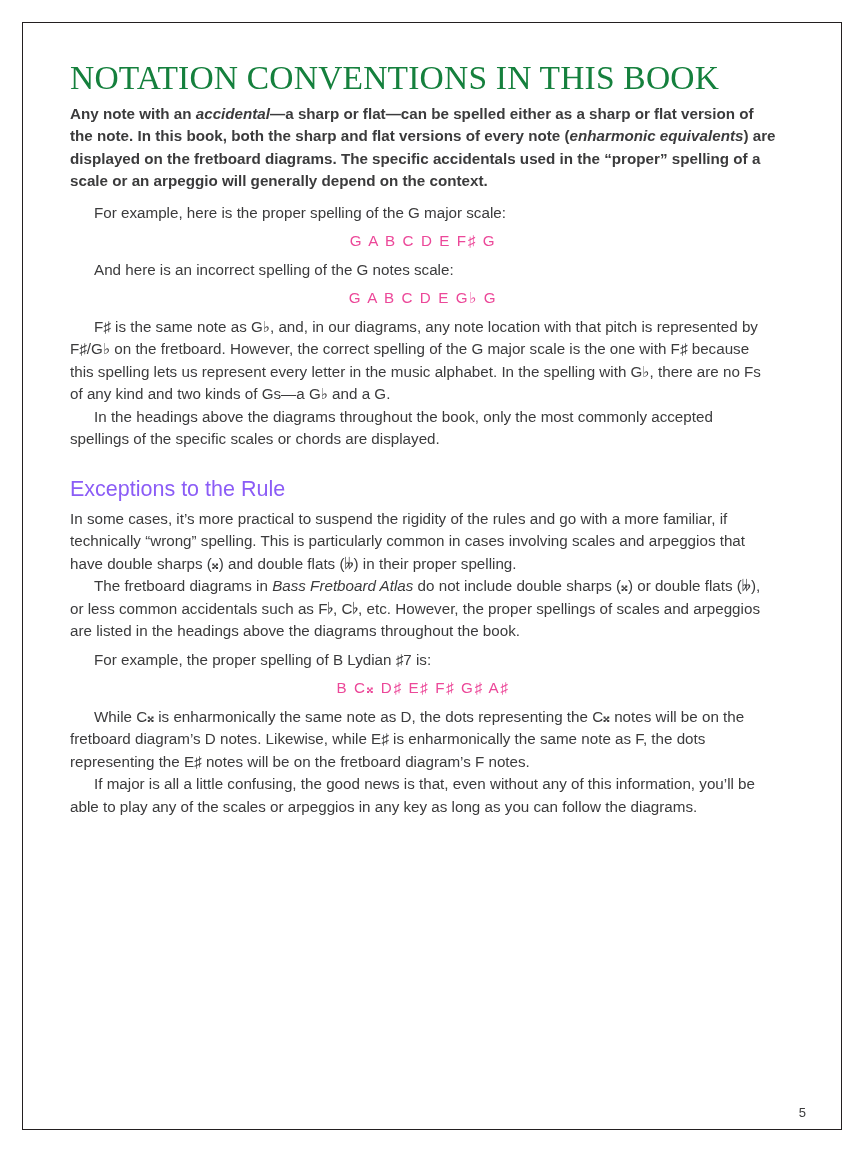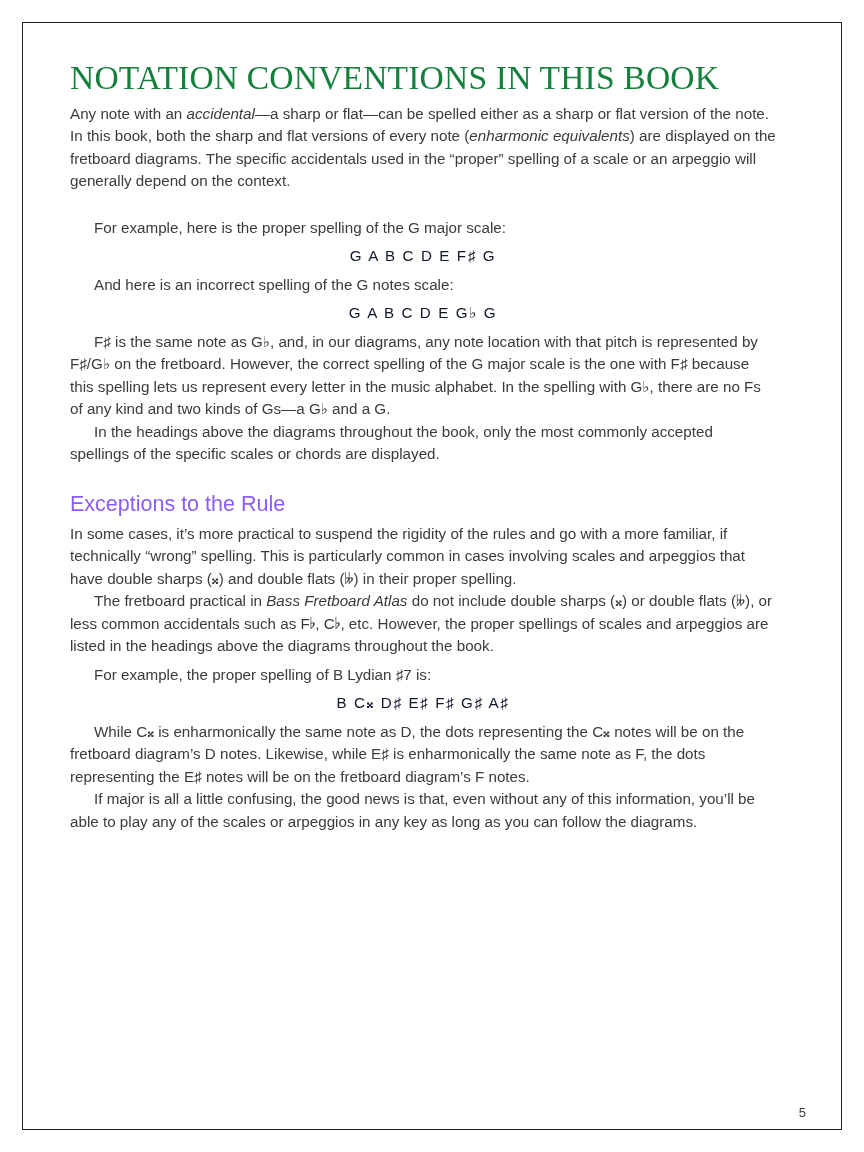--- a/index.html
+++ b/index.html
@@ -45,27 +45,28 @@
     margin: 0;
     font-size: 15.2px;
     line-height: 1.48;
     color: #3b3b3c;
     text-align: left;
   }
   p.indent {
     text-indent: 24px;
   }
   p.body-block {
-    margin-bottom: 18px;
+    margin-bottom: 3px;
+    font-weight: bold;
   }
   .spell-line {
     text-align: center;
     font-size: 15.2px;
     line-height: 1.48;
-    color: #0f172a;
+    color: #ec4899;
     letter-spacing: 1.6px;
     margin: 6px 0 6px 0;
   }
   h2.section-title {
     font-family: "Liberation Sans", sans-serif;
     font-weight: normal;
     font-size: 21.5px;
     color: #8b5cf6;
     margin: 26px 0 5px 0;
     line-height: 1.2;
@@ -99,21 +100,21 @@
   <p class="indent">And here is an incorrect spelling of the G notes scale:</p>
   <div class="spell-line">G A B C D E G♭ G</div>
 
   <p class="indent">F♯ is the same note as G♭, and, in our diagrams, any note location with that pitch is represented by F♯/G♭ on the fretboard. However, the correct spelling of the G major scale is the one with F♯ because this spelling lets us represent every letter in the music alphabet. In the spelling with G♭, there are no Fs of any kind and two kinds of Gs—a G♭ and a G.</p>
   <p class="indent">In the headings above the diagrams throughout the book, only the most commonly accepted spellings of the specific scales or chords are displayed.</p>
 
   <h2 class="section-title">Exceptions to the Rule</h2>
 
   <p>In some cases, it’s more practical to suspend the rigidity of the rules and go with a more familiar, if technically “wrong” spelling. This is particularly common in cases involving scales and arpeggios that have double sharps (𝄪) and double flats (𝄫) in their proper spelling.</p>
 
-  <p class="indent"><span>The fretboard practical in </span><em>Bass Fretboard Atlas</em><span> do not include double sharps (𝄪) or double flats (𝄫), or less common accidentals such as F♭, C♭, etc. However, the proper spellings of scales and arpeggios are listed in the headings above the diagrams throughout the book.</span></p>
+  <p class="indent"><span>The fretboard diagrams in </span><em>Bass Fretboard Atlas</em><span> do not include double sharps (𝄪) or double flats (𝄫), or less common accidentals such as F♭, C♭, etc. However, the proper spellings of scales and arpeggios are listed in the headings above the diagrams throughout the book.</span></p>
 
   <div class="gap-sm"></div>
 
   <p class="indent">For example, the proper spelling of B Lydian ♯7 is:</p>
   <div class="spell-line">B C𝄪 D♯ E♯ F♯ G♯ A♯</div>
 
   <p class="indent">While C𝄪 is enharmonically the same note as D, the dots representing the C𝄪 notes will be on the fretboard diagram’s D notes. Likewise, while E♯ is enharmonically the same note as F, the dots representing the E♯ notes will be on the fretboard diagram’s F notes.</p>
   <p class="indent">If major is all a little confusing, the good news is that, even without any of this information, you’ll be able to play any of the scales or arpeggios in any key as long as you can follow the diagrams.</p>
 
 </div>

